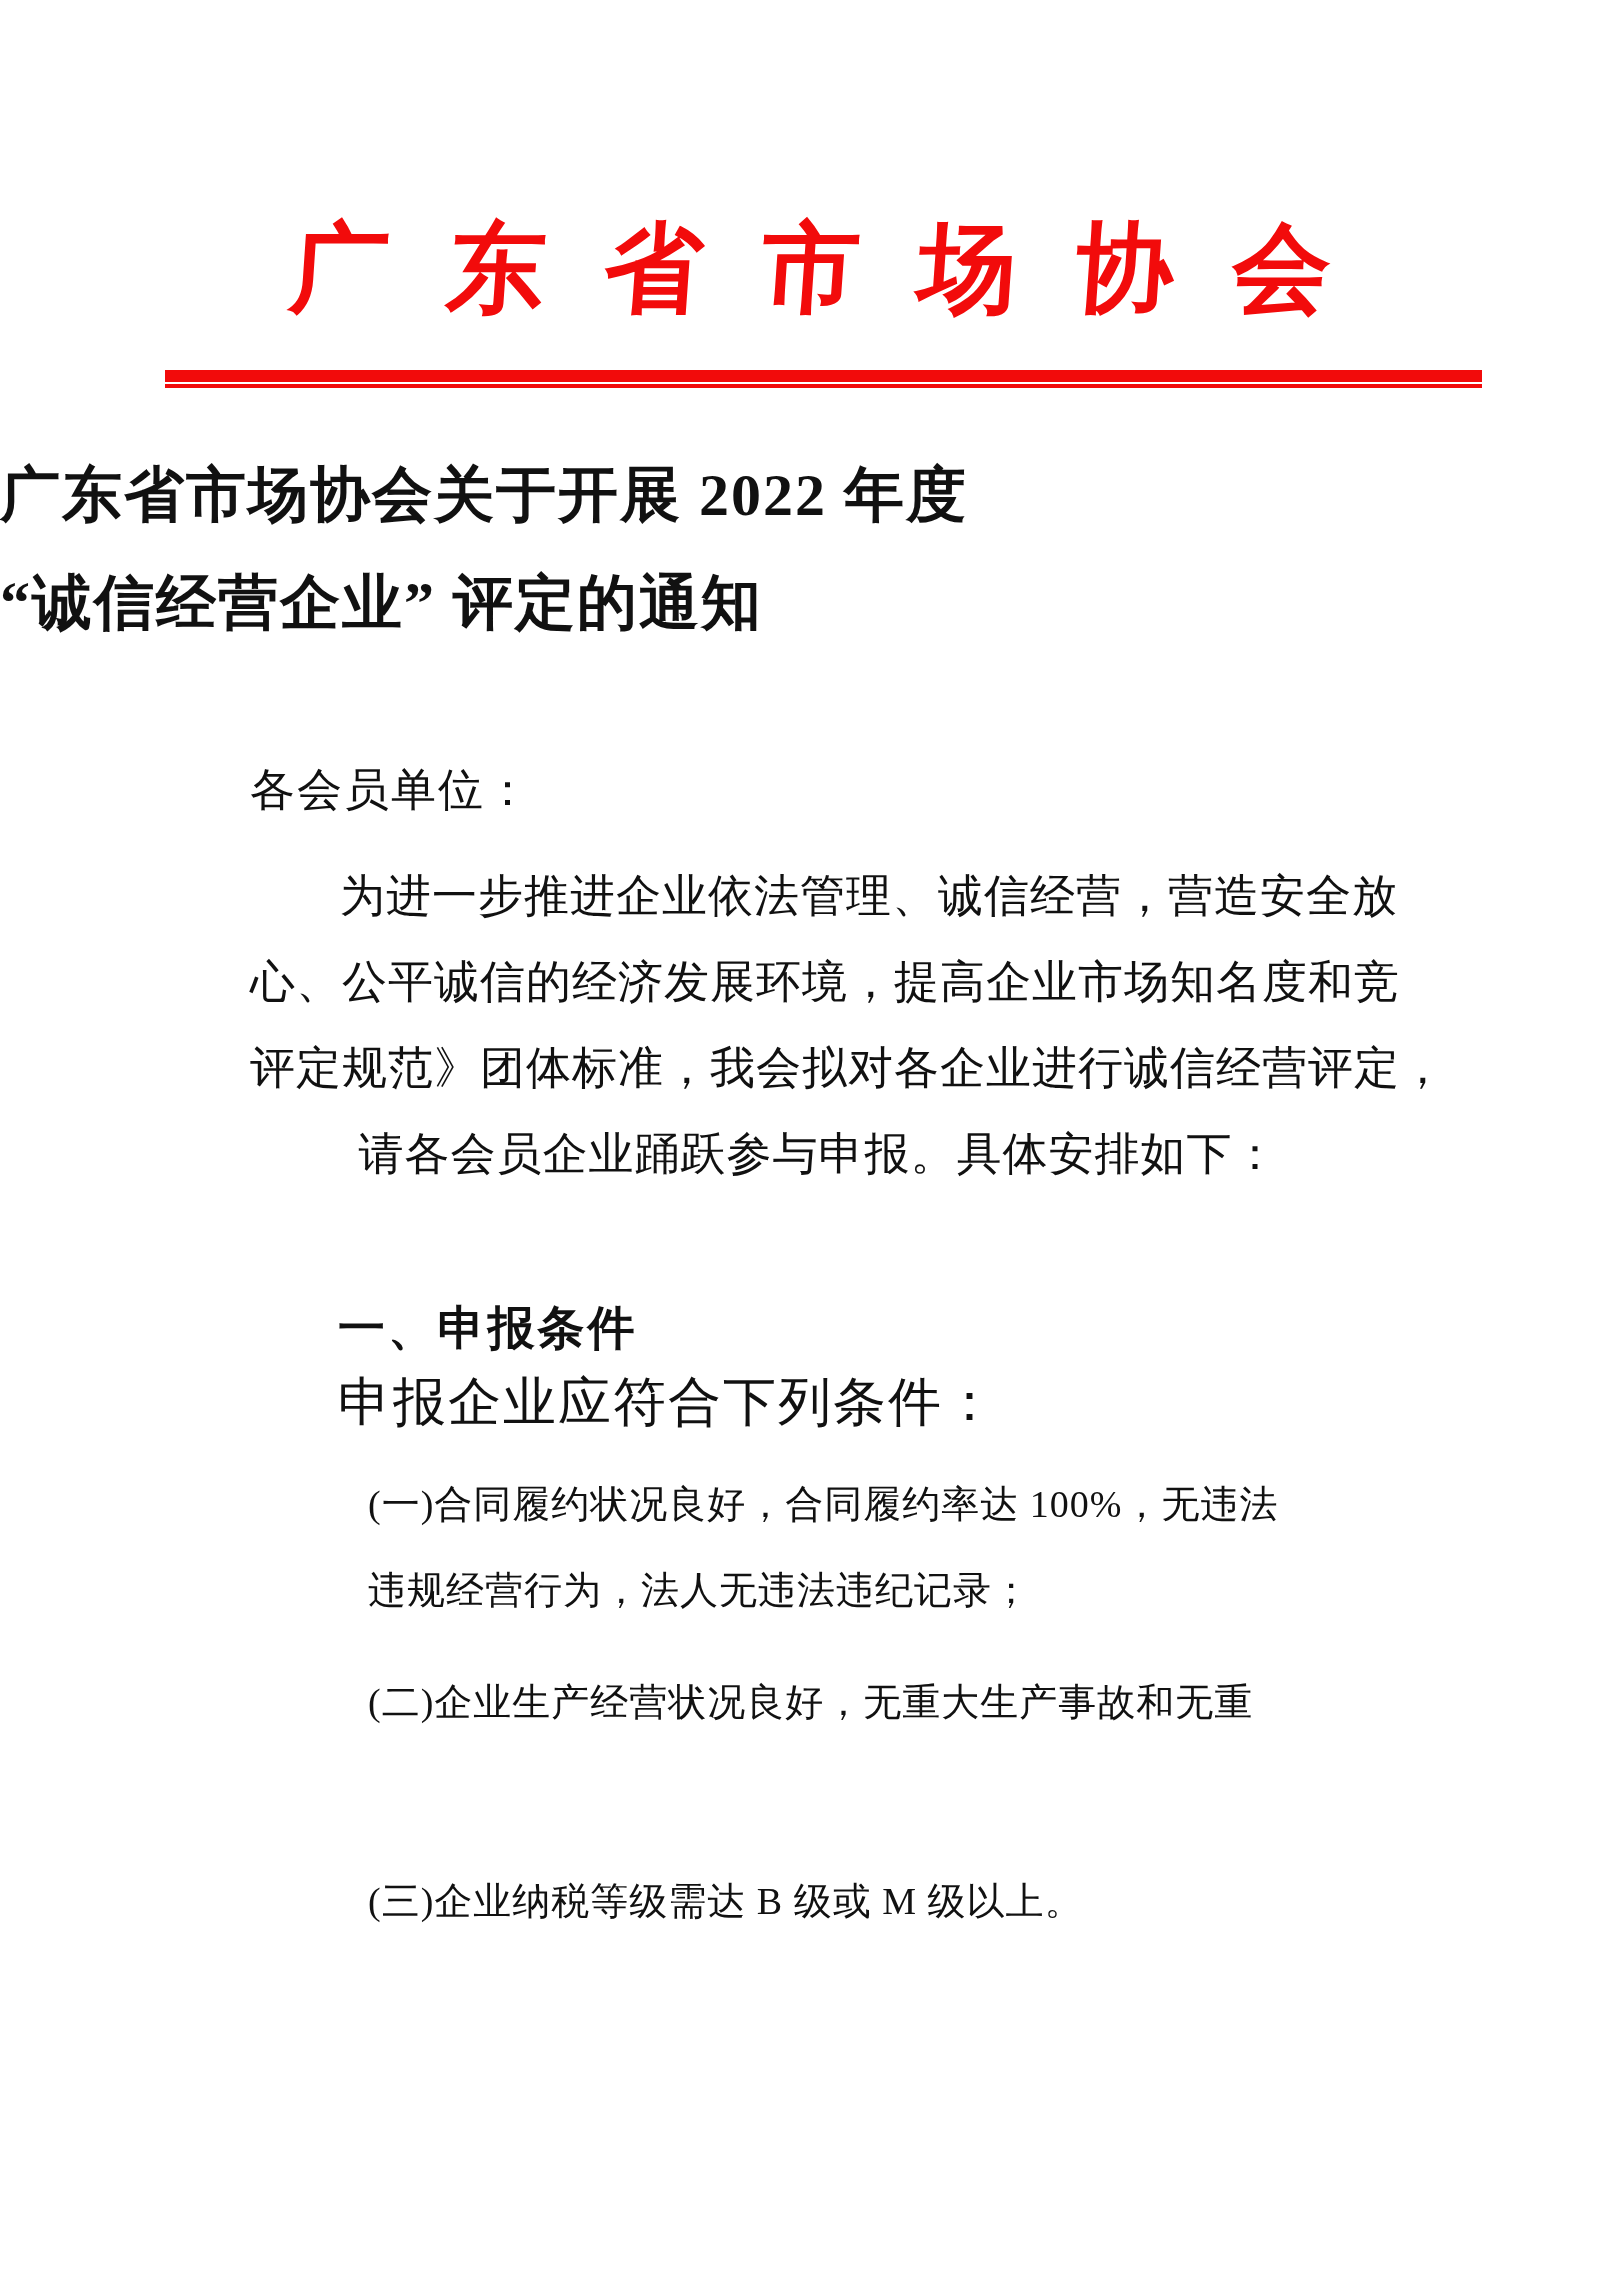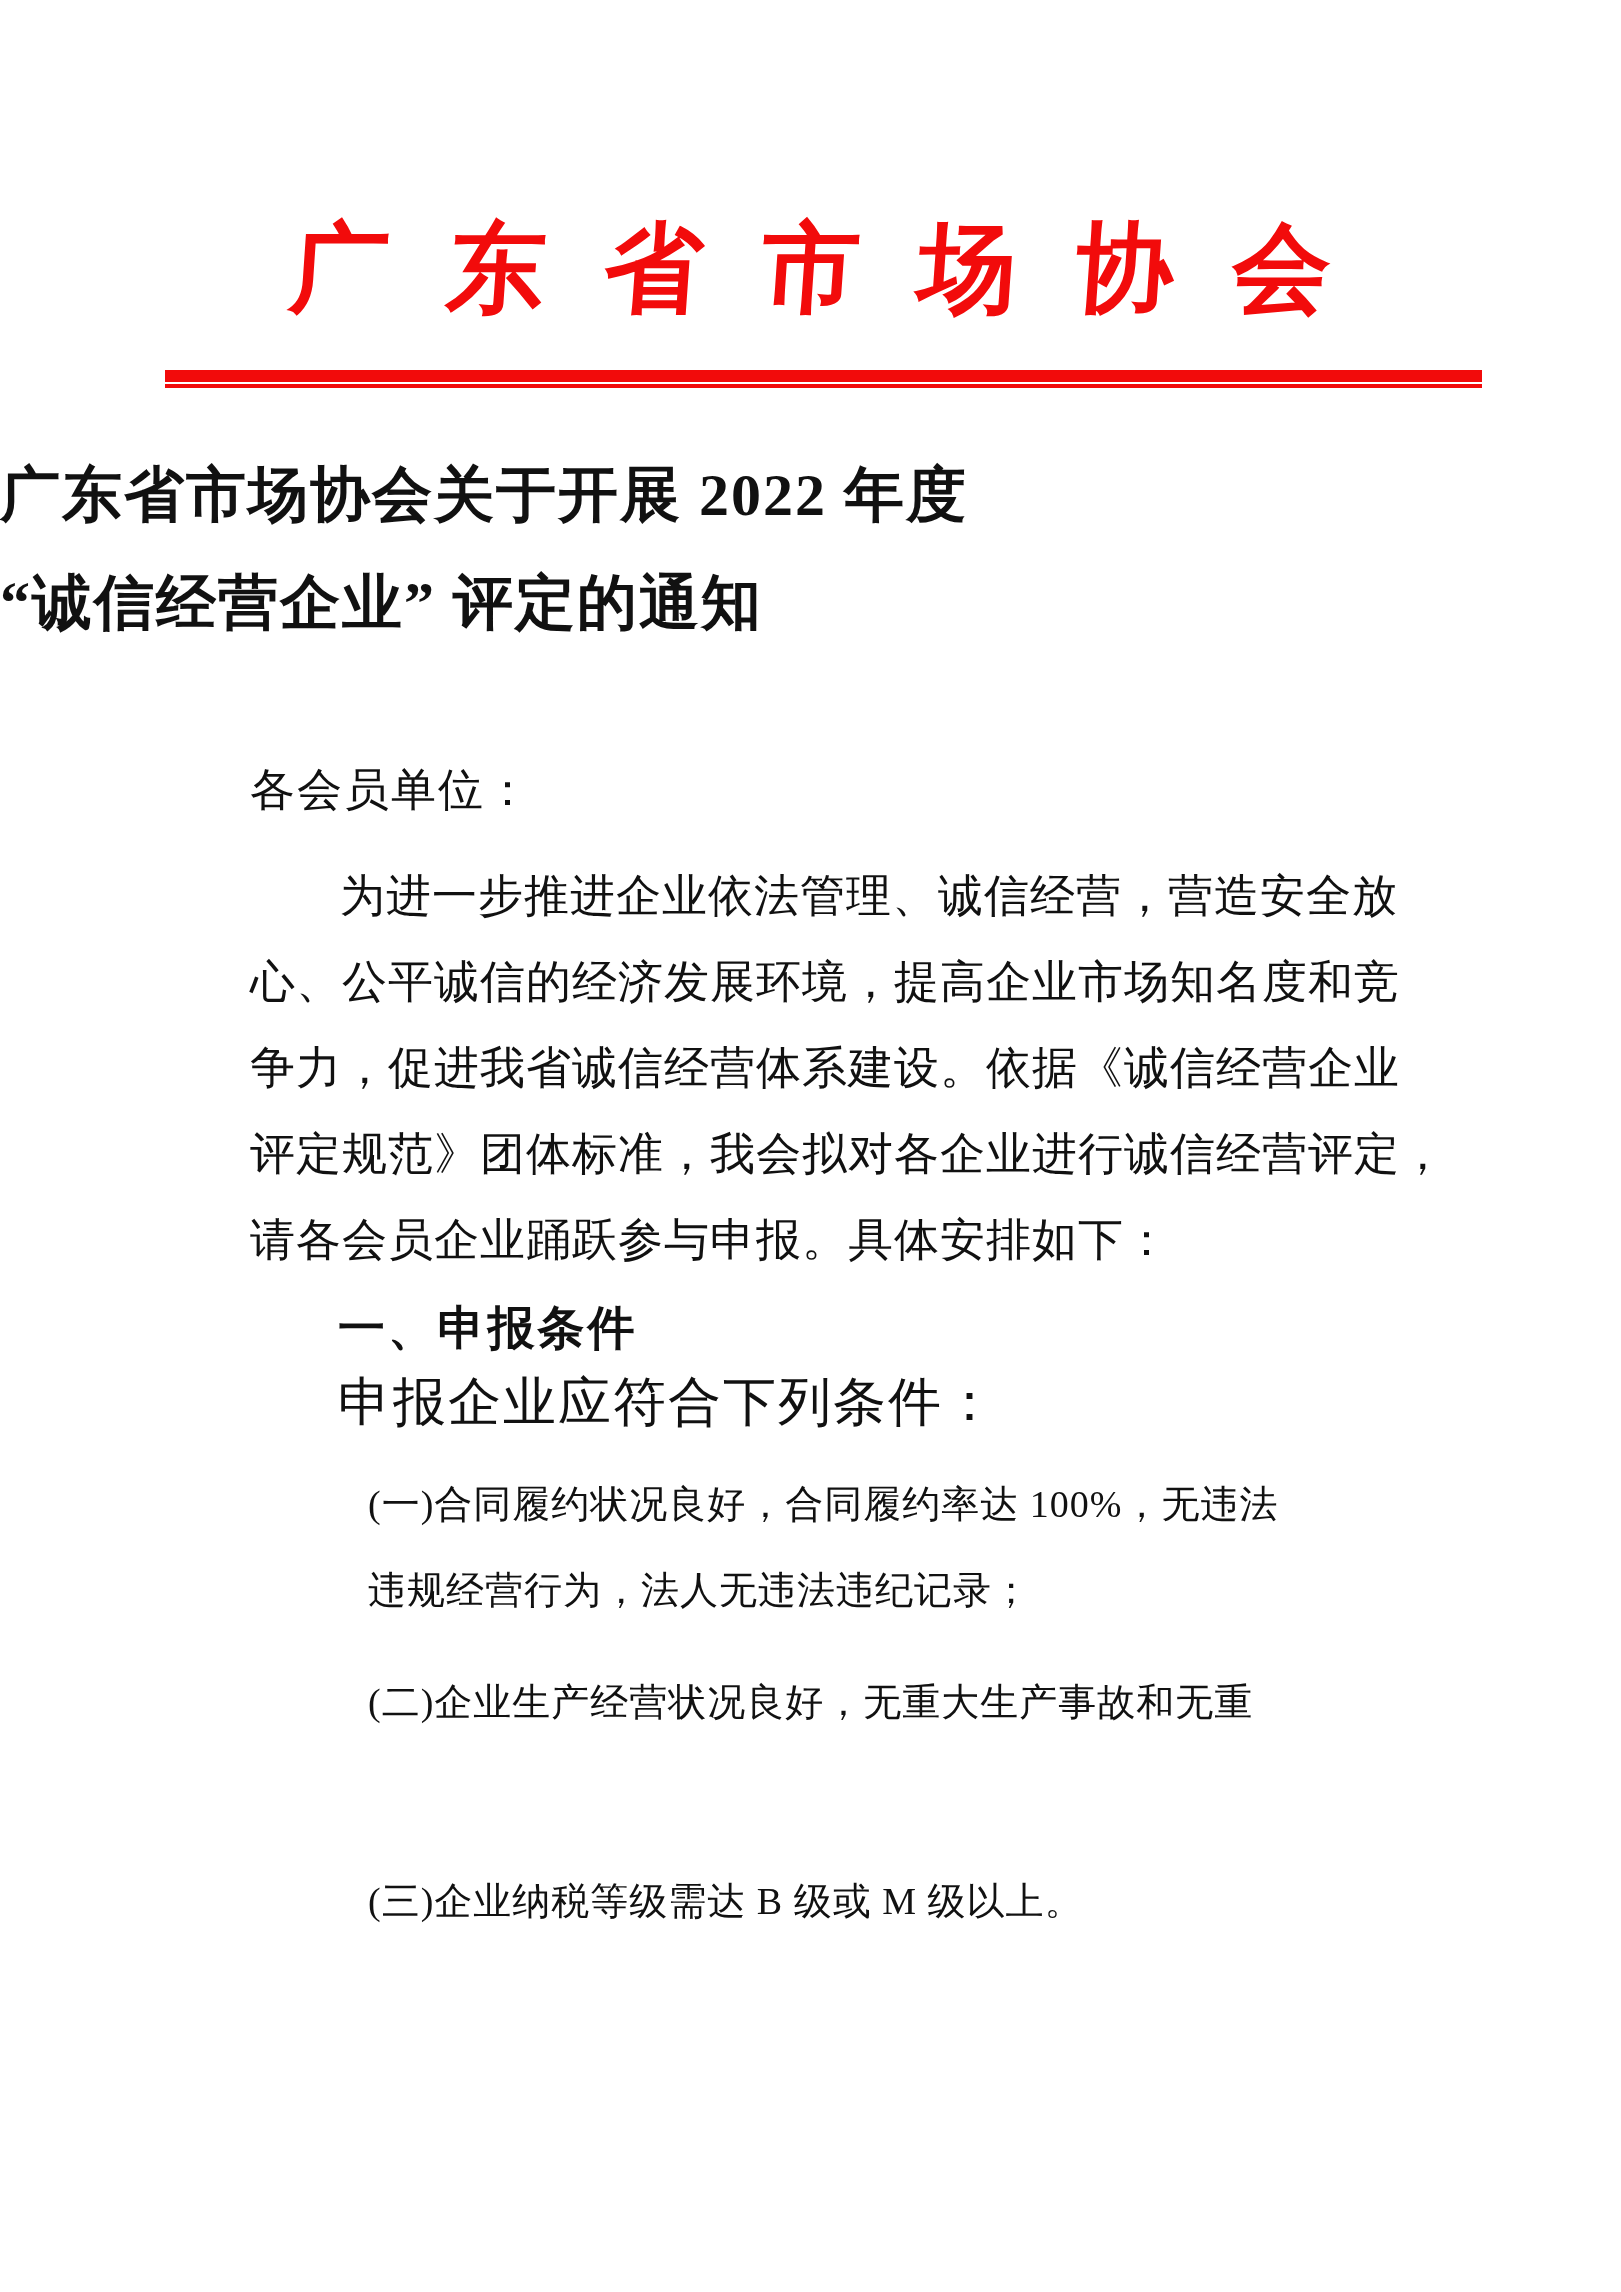--- a/index.html
+++ b/index.html
@@ -62,20 +62,21 @@
     letter-spacing: 2px;
     white-space: nowrap;
   }
   .intro {
     position: absolute;
     top: 853px; left: 250px;
     width: 1137px;
     font-size: 45px;
     line-height: 86px;
     letter-spacing: 1px;
+    text-align: center;
   }
   .intro .line { white-space: nowrap; }
   .intro .line.first { text-indent: 90px; }
   .section-heading {
     position: absolute;
     top: 1298px; left: 338px;
     font-family: "Liberation Sans", "DejaVu Sans", sans-serif;
     font-size: 47px;
     font-weight: 700;
     line-height: 59px;
@@ -116,21 +117,20 @@
   <div class="doc-title">
     <div class="title-line">广东省市场协会关于开展 2022 年度</div>
     <div class="title-line">“诚信经营企业” 评定的通知</div>
   </div>
 
   <div class="salutation">各会员单位：</div>
 
   <div class="intro">
     <div class="line first">为进一步推进企业依法管理、诚信经营，营造安全放</div>
     <div class="line">心、公平诚信的经济发展环境，提高企业市场知名度和竞</div>
-    <div class="line">争力，促进我省诚信经营体系建设。依据《诚信经营企业</div>
     <div class="line">评定规范》团体标准，我会拟对各企业进行诚信经营评定，</div>
     <div class="line">请各会员企业踊跃参与申报。具体安排如下：</div>
   </div>
 
   <div class="section-heading">一、申报条件</div>
 
   <div class="conditions-intro">申报企业应符合下列条件：</div>
 
   <div class="condition condition-1">
     <div class="line">(一)合同履约状况良好，合同履约率达 100%，无违法</div>

